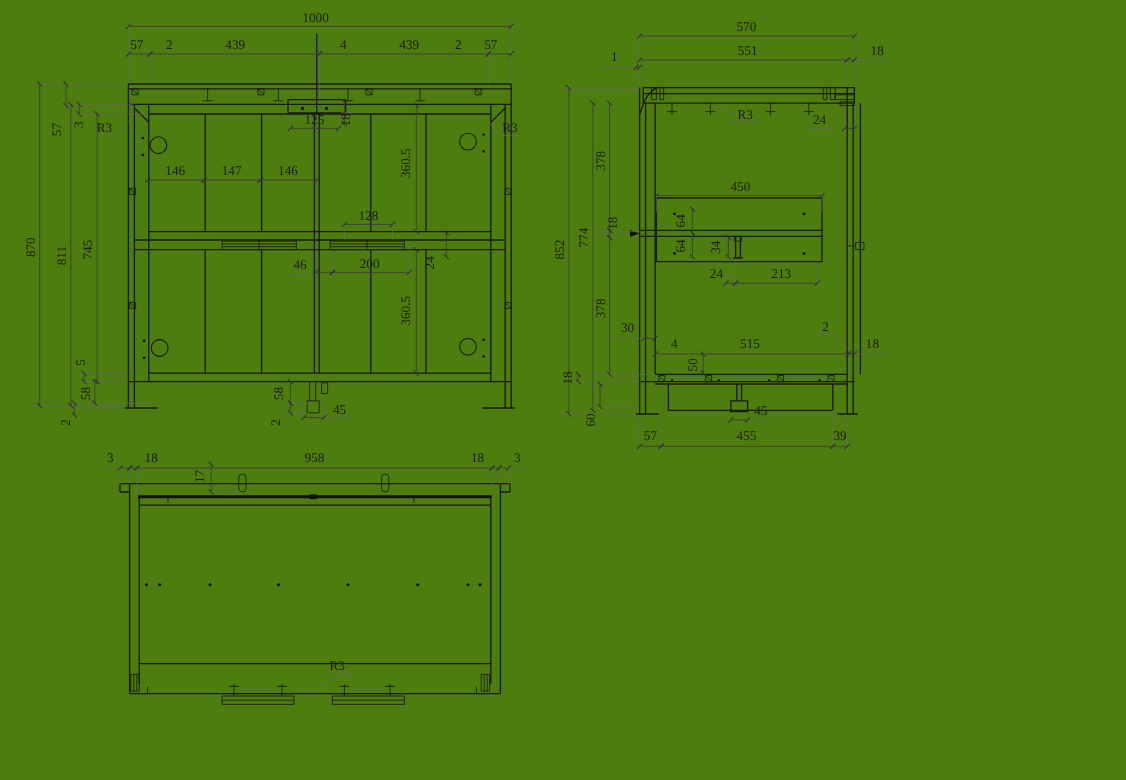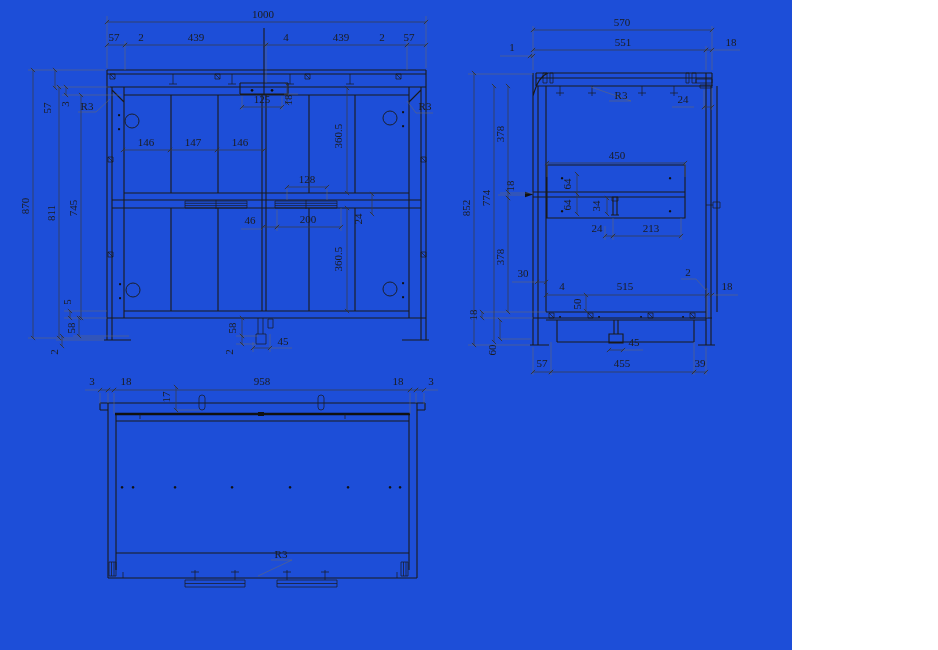--- a/index.html
+++ b/index.html
@@ -1,16 +1,16 @@
 <!DOCTYPE html>
 <html><head>
 <meta charset="utf-8">
 <style>
   html,body{margin:0;padding:0;background:#fff;}
-  .canvas{width:792px;height:650px;background:#1d4ed8;position:relative;overflow:hidden;}
+  .canvas{width:938px;height:650px;background:#4d7c0f;position:relative;overflow:hidden;}
   svg{display:block;}
   text{font-family:"Liberation Serif", serif;font-size:11px;fill:#1c1c1c;text-anchor:middle;}
   .obj{stroke:#1a1a1a;stroke-width:1.1;fill:none;}
   .det{stroke:#1a1a1a;stroke-width:0.7;fill:none;}
   .thk{stroke:#111;stroke-width:2.4;fill:none;}
   .ext{stroke:#6a6a6a;stroke-width:0.55;fill:none;}
   .dl{stroke:#3d3d3d;stroke-width:0.7;marker-start:url(#tk);marker-end:url(#tk);}
   .dot{fill:#111;stroke:none;}
   .hole{stroke:#1a1a1a;stroke-width:0.9;fill:none;}
   .sol{fill:#111;stroke:none;}

